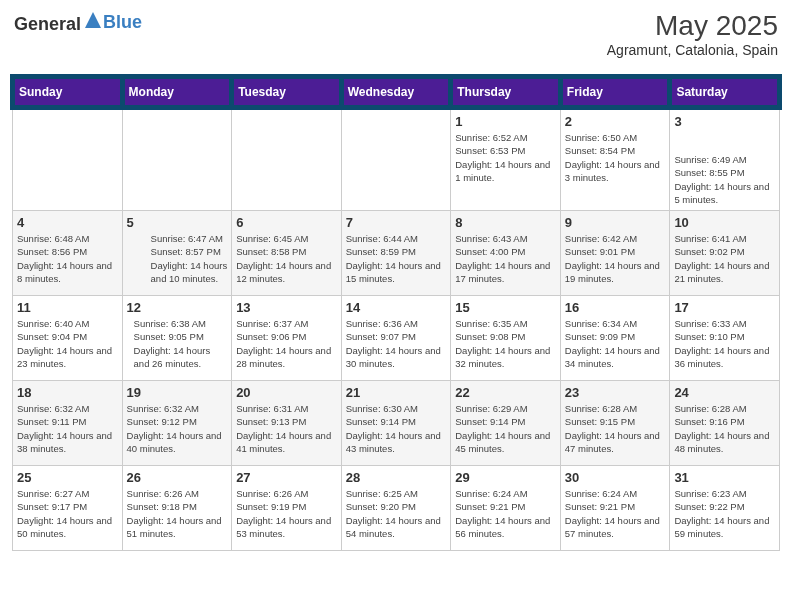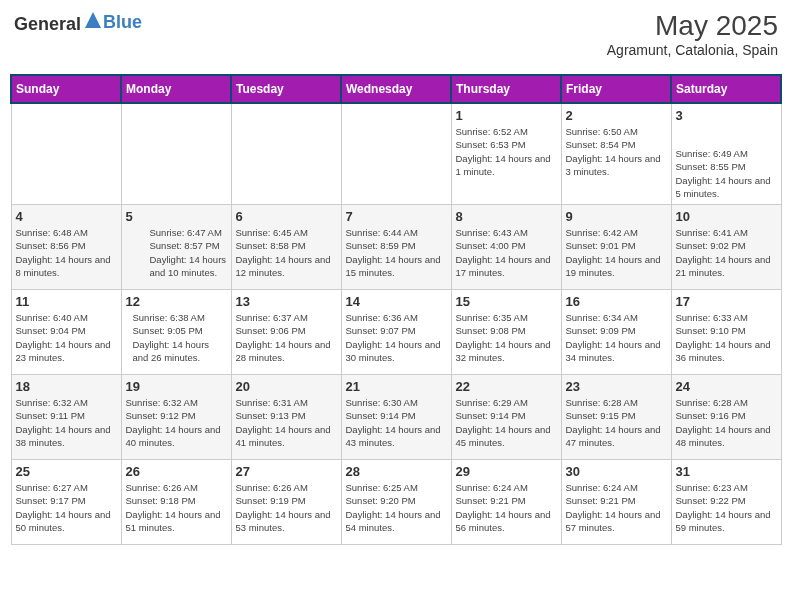--- a/index.html
+++ b/index.html
@@ -47,27 +47,27 @@
     .location {
       font-size: 14px;
       color: #333;
     }
     table {
       width: 100%;
       border-collapse: collapse;
       table-layout: fixed;
     }
     thead tr th {
-      background-color: #a21caf;
+      background-color: #4c1d95;
       color: #fff;
       font-size: 12px;
       padding: 6px 4px;
       text-align: left;
       font-weight: bold;
-      border: 2px solid #0c4a6e;
+      border: 5px solid #0c4a6e;
     }
     tbody tr td {
       border: 1px solid #ccc;
       vertical-align: top;
       padding: 4px;
       font-size: 9.5px;
       color: #333;
       height: 85px;
       background: #fff;
     }

